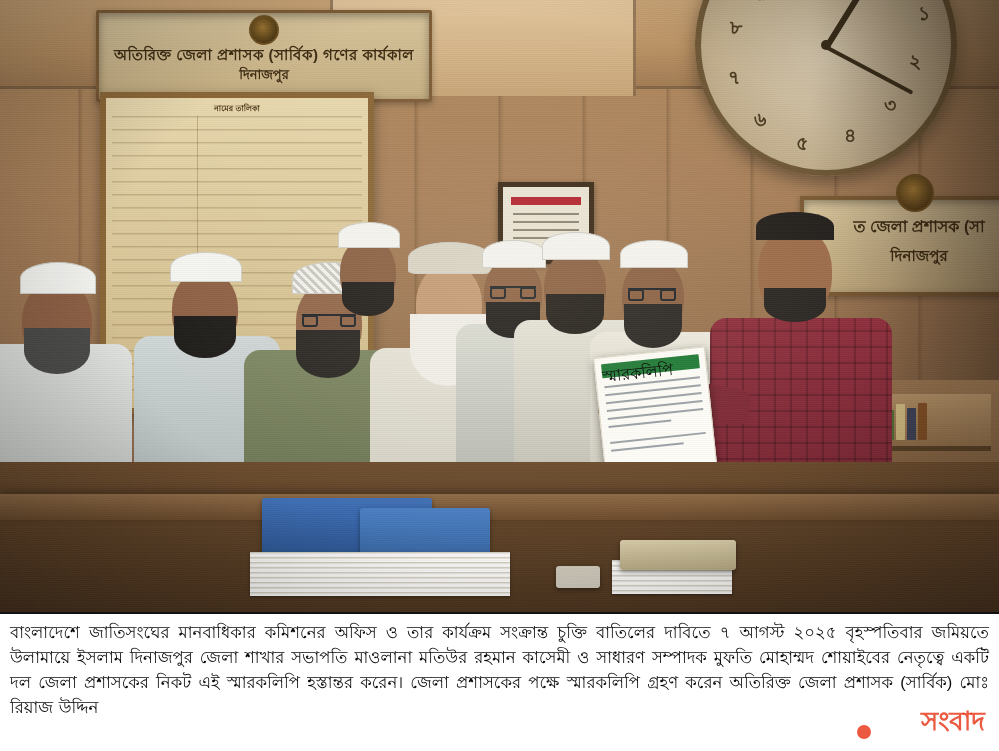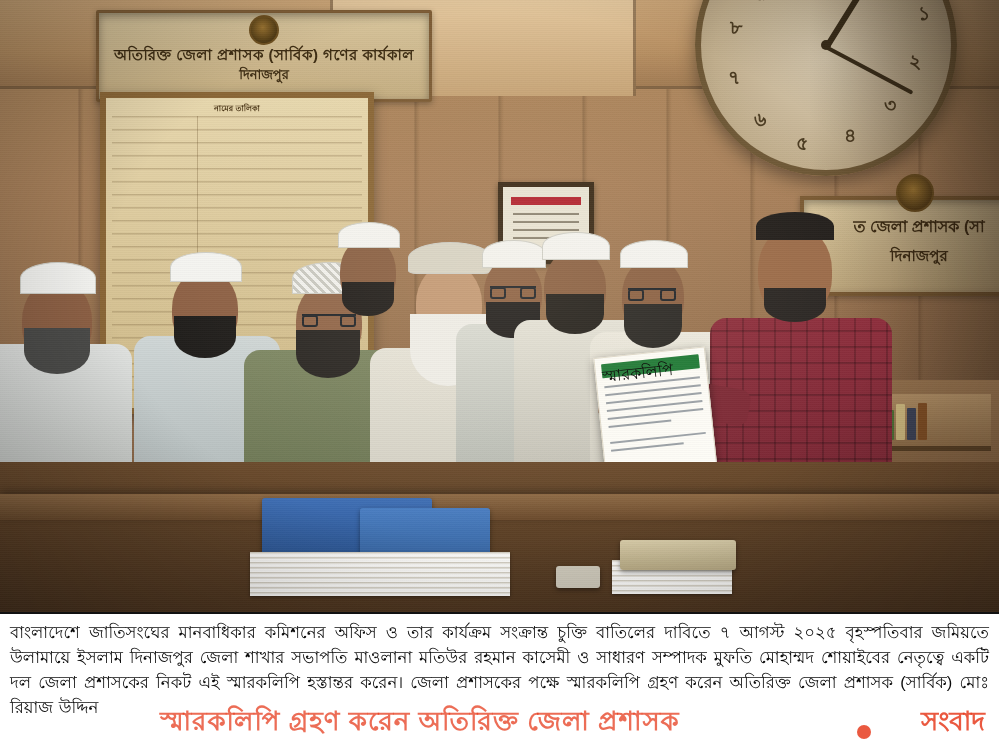--- a/index.html
+++ b/index.html
@@ -503,19 +503,18 @@
     <div class="folder" style="left:556px; top:566px; width:44px; height:22px; background:#cfcabb;"></div>
 
     <div id="photo-grade"></div>
     <div id="photo-noise"></div>
   </div>
 
   <div id="caption">
     <p id="caption-text">বাংলাদেশে জাতিসংঘের মানবাধিকার কমিশনের অফিস ও তার কার্যক্রম সংক্রান্ত চুক্তি বাতিলের দাবিতে ৭ আগস্ট ২০২৫ বৃহস্পতিবার  জমিয়তে উলামায়ে ইসলাম দিনাজপুর জেলা শাখার সভাপতি মাওলানা মতিউর রহমান কাসেমী ও  সাধারণ সম্পাদক মুফতি মোহাম্মদ শোয়াইবের নেতৃত্বে একটি দল জেলা প্রশাসকের নিকট এই স্মারকলিপি হস্তান্তর করেন। জেলা প্রশাসকের পক্ষে স্মারকলিপি গ্রহণ করেন অতিরিক্ত জেলা প্রশাসক (সার্বিক) মোঃ রিয়াজ উদ্দিন</p>
 
     <div id="watermark">
-      <div id="wm-text">স্মারকলিপি গ্রহণ করেন অতিরিক্ত জেলা প্রশাসক</div>
       <div id="wm-dot"></div>
       <div id="wm-text2">সংবাদ</div>
     </div>
   </div>
 
 </div>
 
 </body></html>

